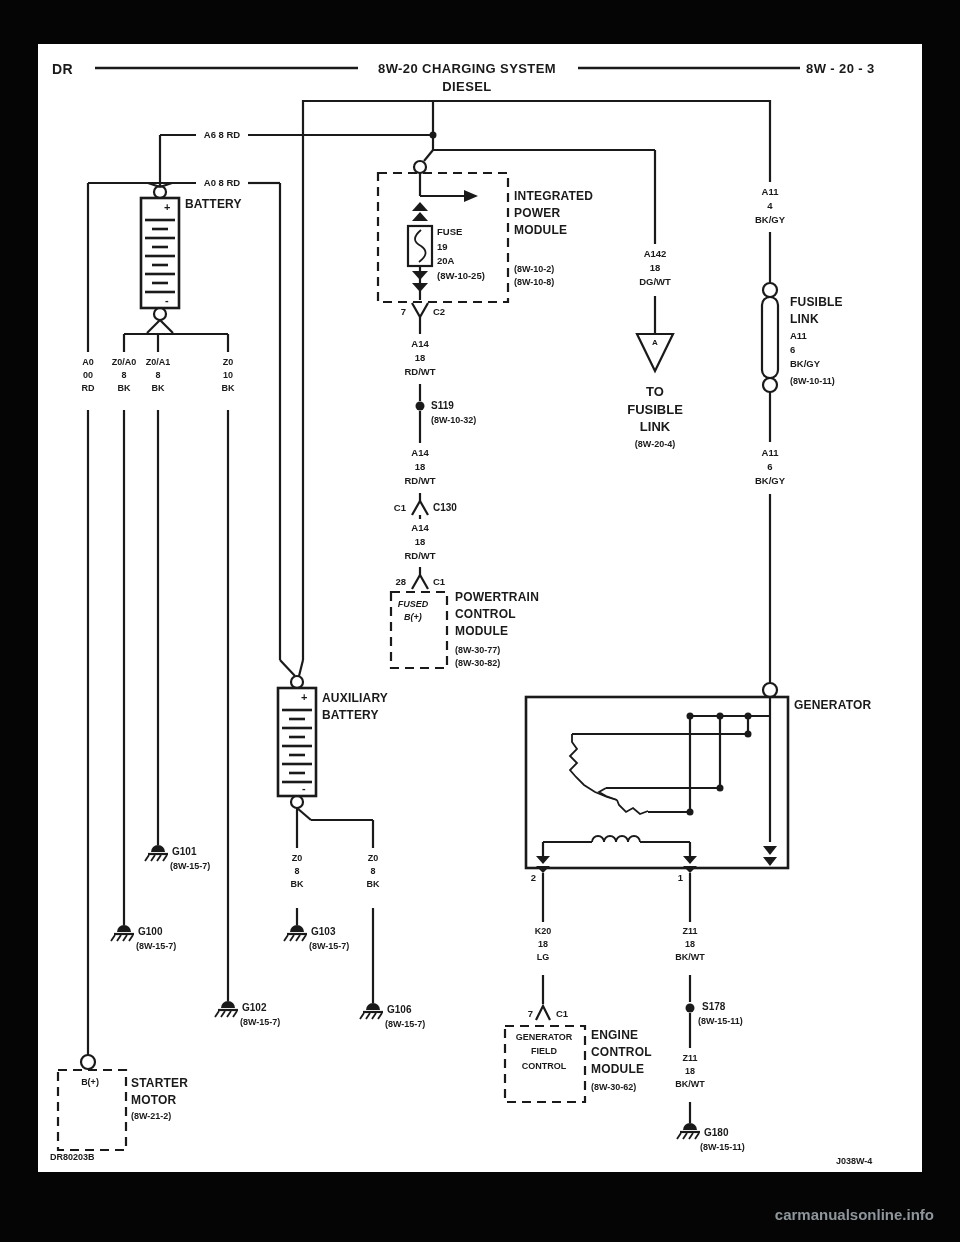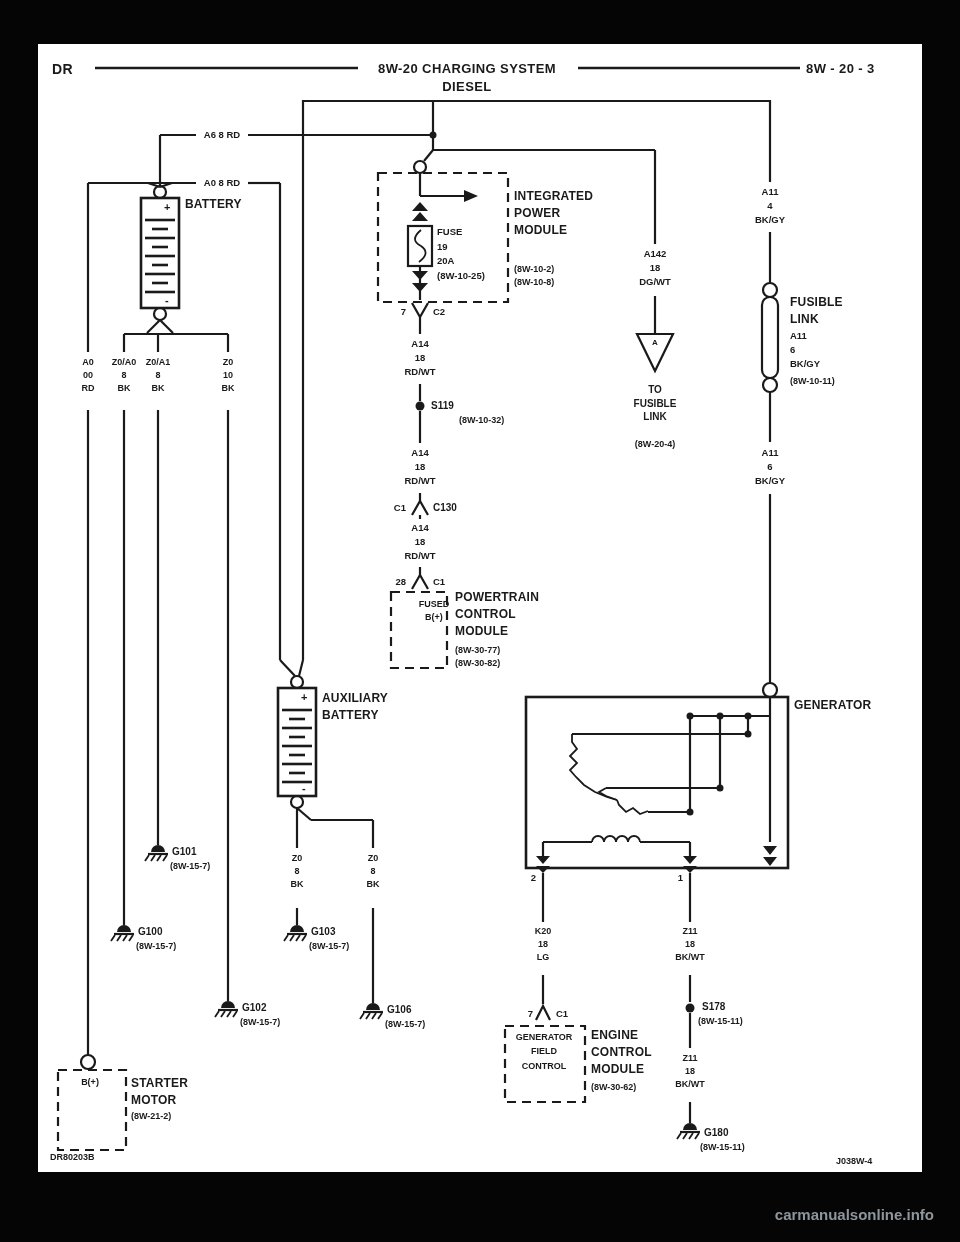--- a/index.html
+++ b/index.html
@@ -298,45 +298,45 @@
 19
 20A
 (8W-10-25)</div>
 <div class="lbl ra" style="left:406px;top:305px;">7</div>
 <div class="lbl" style="left:433px;top:305px;">C2</div>
 
 <div class="lbl c" style="left:420px;top:337px;">A14
 18
 RD/WT</div>
 <div class="lbl" style="left:431px;top:399px;font-size:10px;">S119</div>
-<div class="lbl ref" style="left:431px;top:414px;margin-left:28px;">(8W-10-32)</div>
+<div class="lbl ref" style="left:431px;top:414px;">(8W-10-32)</div>
 <div class="lbl c" style="left:420px;top:446px;">A14
 18
 RD/WT</div>
 <div class="lbl ra" style="left:406px;top:501px;">C1</div>
 <div class="lbl" style="left:433px;top:501px;font-size:10px;">C130</div>
 <div class="lbl c" style="left:420px;top:521px;">A14
 18
 RD/WT</div>
 
 <div class="lbl ra" style="left:406px;top:575px;">28</div>
 <div class="lbl" style="left:433px;top:575px;">C1</div>
-<div class="lbl c small" style="left:434px;top:598px;">FUSED
+<div class="lbl c small" style="left:413px;top:598px;font-style:italic;">FUSED
 B(+)</div>
 <div class="lbl mod" style="left:455px;top:589px;">POWERTRAIN
 CONTROL
 MODULE</div>
 <div class="lbl ref" style="left:455px;top:644px;">(8W-30-77)
 (8W-30-82)</div>
 
 <div class="lbl c" style="left:655px;top:247px;">A142
 18
 DG/WT</div>
 <div class="lbl c" style="left:655px;top:337px;font-size:8px;">A</div>
-<div class="lbl c" style="left:655px;top:383px;font-size:10px;line-height:1.35;">TO
+<div class="lbl c" style="left:655px;top:383px;font-size:13px;line-height:1.35;">TO
 FUSIBLE
 LINK</div>
 <div class="lbl c ref" style="left:655px;top:438px;">(8W-20-4)</div>
 
 <div class="lbl c" style="left:770px;top:185px;">A11
 4
 BK/GY</div>
 <div class="lbl mod" style="left:790px;top:294px;">FUSIBLE
 LINK</div>
 <div class="lbl" style="left:790px;top:329px;">A11

